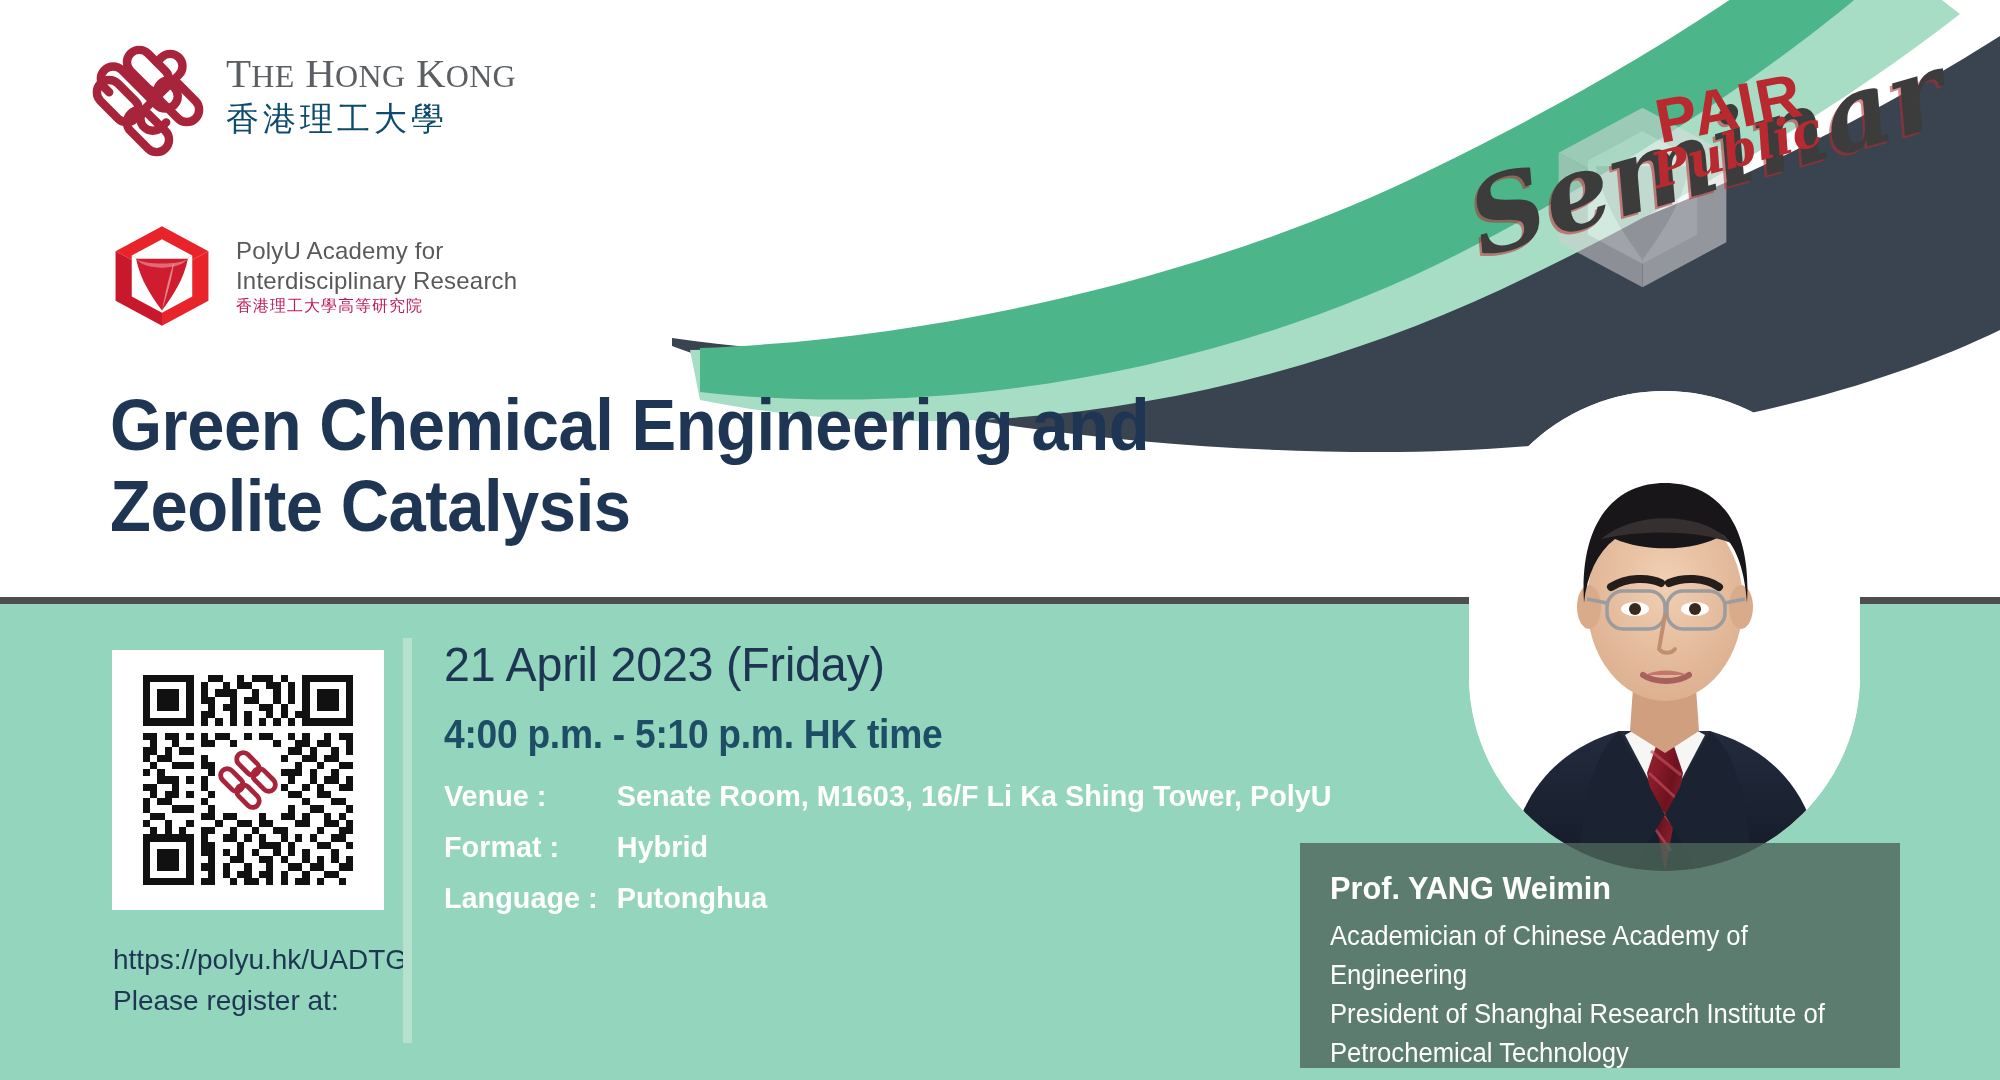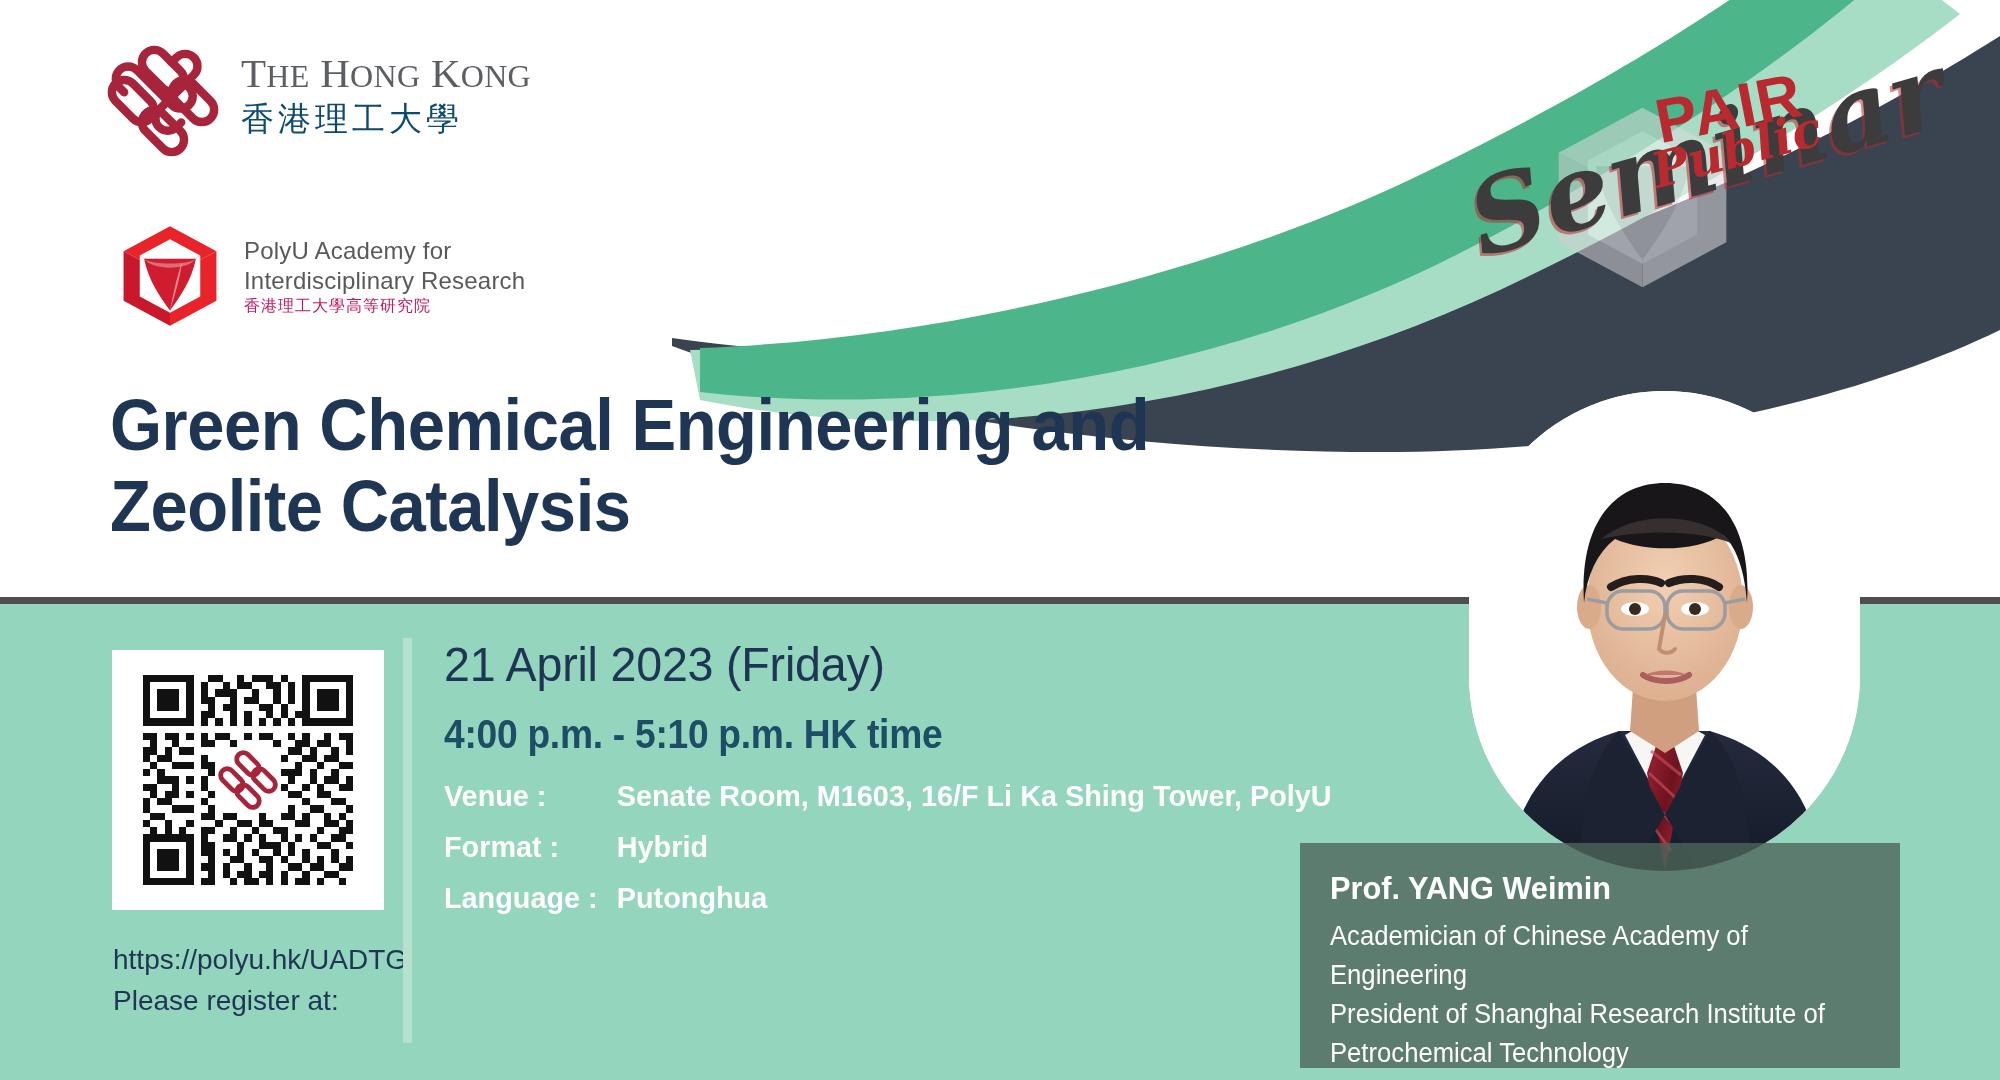--- a/index.html
+++ b/index.html
@@ -9,37 +9,37 @@
     position:relative;
     width:2000px;height:1080px;
     background:#ffffff;
     overflow:hidden;
   }
 
   
   .swoosh-svg{position:absolute;top:0;left:0;width:2000px;height:620px;pointer-events:none;}
 
   
-  #polyu-logo{position:absolute;left:107px;top:45px;display:flex;align-items:flex-start;gap:22px;}
+  #polyu-logo{position:absolute;left:92px;top:45px;display:flex;align-items:flex-start;gap:22px;}
   #polyu-mark{width:112px;height:112px;flex:none;}
   #polyu-wordmark{padding-top:8px;}
   .polyu-en{
     font-family:"Liberation Serif",serif;
     font-size:41px;line-height:0.99;color:#5b5f63;letter-spacing:.3px;
     white-space:nowrap;
   }
   .polyu-en .sc{font-size:32px;}
   .polyu-zh{
     font-family:"DejaVu Sans",sans-serif;
     font-size:33px;line-height:1.35;color:#0c4a6e;letter-spacing:4px;
     margin-top:3px;
   }
 
   
-  #pair-logo{position:absolute;left:116px;top:222px;display:flex;align-items:center;gap:20px;}
+  #pair-logo{position:absolute;left:108px;top:222px;display:flex;align-items:center;gap:20px;}
   #pair-cube{width:108px;height:108px;flex:none;}
   #pair-words{line-height:1.24;}
   .pair-en{font-family:"Liberation Sans",sans-serif;font-size:24px;color:#58595b;letter-spacing:.2px;white-space:nowrap;}
   .pair-zh{font-family:"DejaVu Sans",sans-serif;font-size:16px;color:#be185d;letter-spacing:1px;margin-top:1px;white-space:nowrap;}
 
   
   #seminar-badge{position:absolute;left:1505px;top:70px;width:400px;height:230px;}
   #seminar-cube-wm{position:absolute;left:40px;top:30px;width:195px;height:195px;opacity:.55;}
   #badge-pair{
     position:absolute;left:158px;top:16px;

